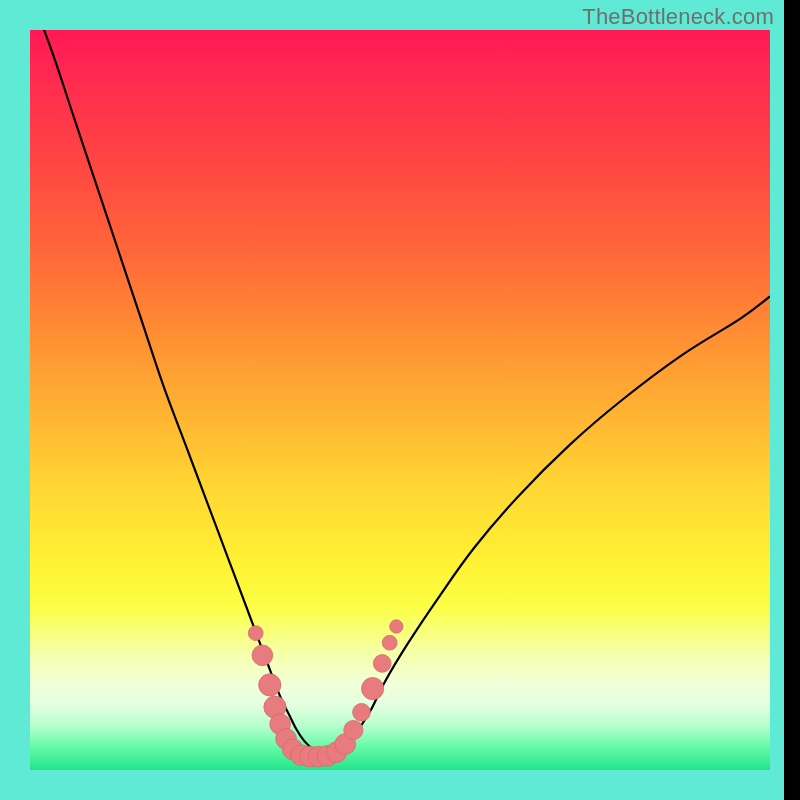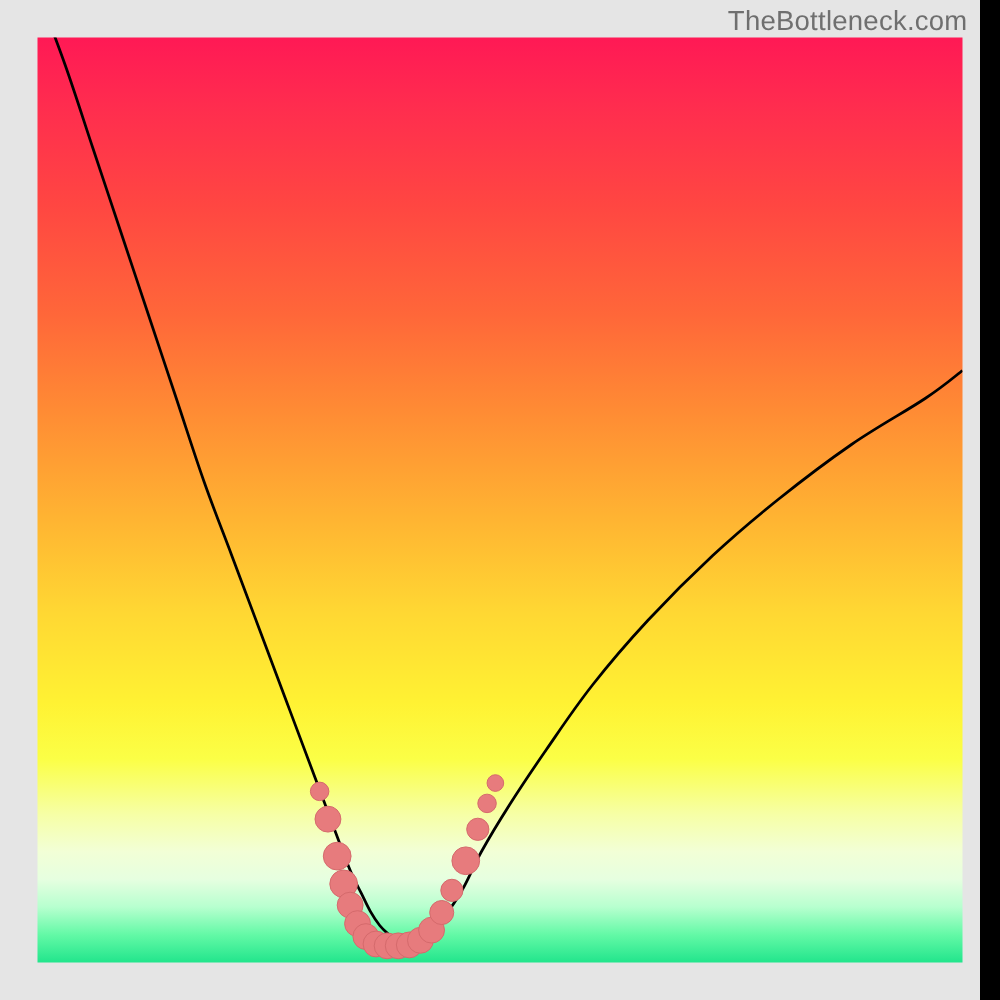--- a/index.html
+++ b/index.html
@@ -8,21 +8,21 @@
     width: 800px;
     height: 800px;
     background: #000000;
     overflow: hidden;
     font-family: Arial, Helvetica, sans-serif;
   }
   .frame {
     position: relative;
     width: 784px;
     height: 800px;
-    background: #e5e5e5;
+    background: #5eead4;
   }
   .plot {
     position: absolute;
     left: 30px;
     top: 30px;
     width: 740px;
     height: 740px;
     background: linear-gradient(to bottom,
       #ff1955 0%,
       #ff2e4e 8%,

